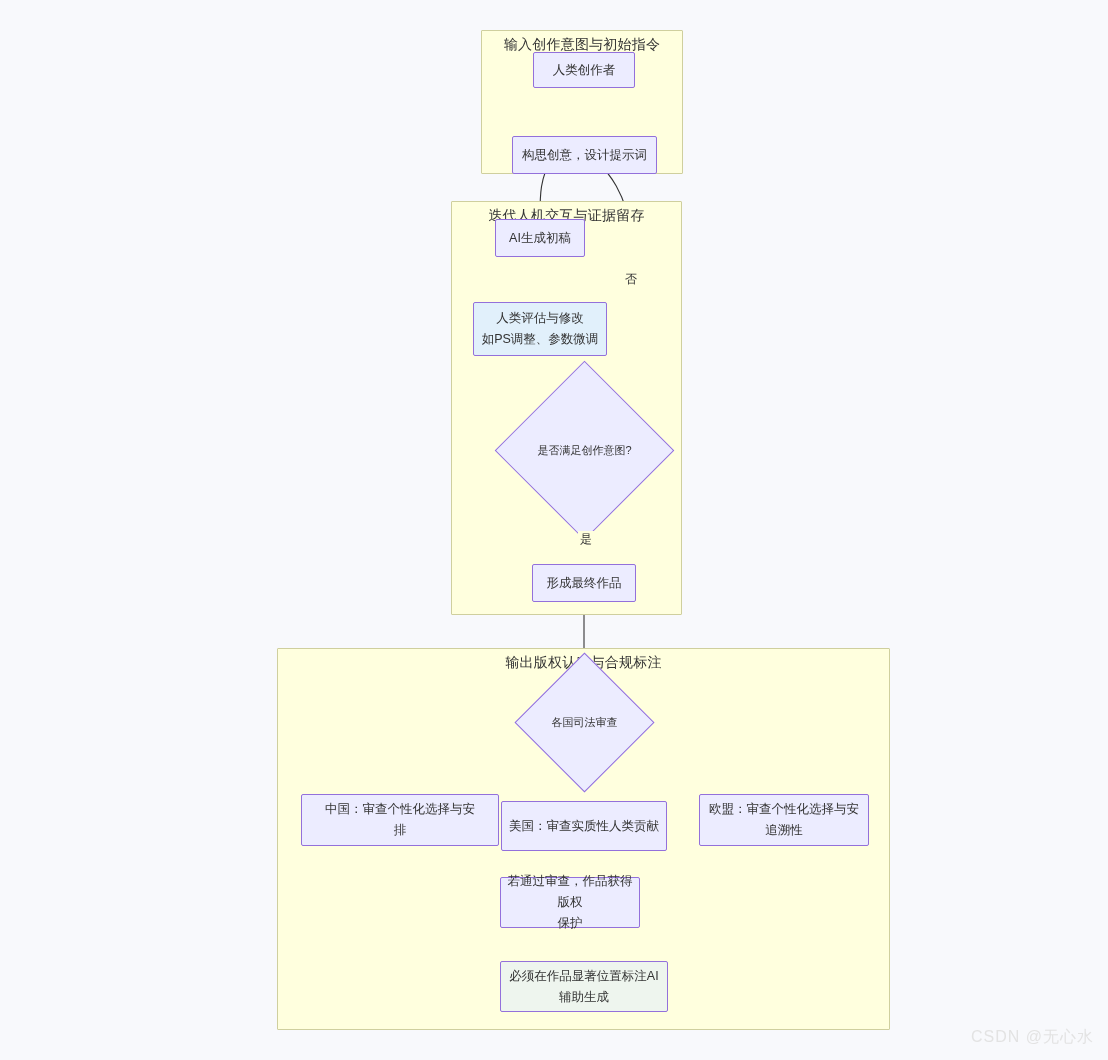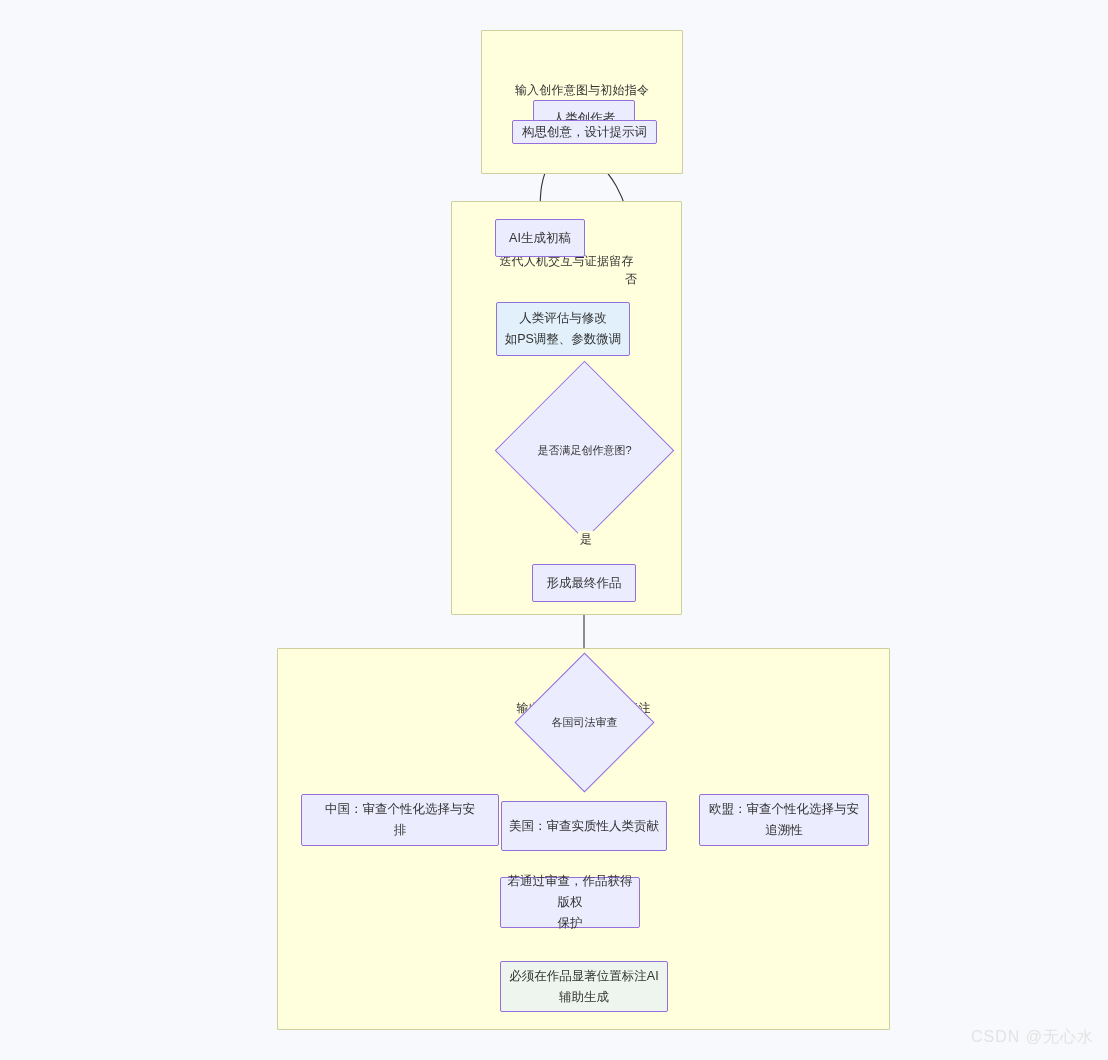--- a/index.html
+++ b/index.html
@@ -24,25 +24,24 @@
     border: 1px solid #cfcf9e;
     box-sizing: border-box;
     border-radius: 1px;
   }
   .subgraph-title {
     position: absolute;
     left: 0;
     right: 0;
     top: 5px;
     text-align: center;
-    font-size: 12px;
+    font-size: 14px;
     color: #333333;
     letter-spacing: 0.2px;
     white-space: nowrap;
-    margin-top: 46px;
   }
   
   .node {
     position: absolute;
     box-sizing: border-box;
     display: flex;
     align-items: center;
     justify-content: center;
     text-align: center;
     font-size: 12.5px;
@@ -158,27 +157,27 @@
   </div>
 
   <div class="subgraph" style="left:451px; top:201px; width:231px; height:414px;">
     <div class="subgraph-title">迭代人机交互与证据留存</div>
   </div>
 
   <div class="subgraph" style="left:277px; top:648px; width:613px; height:382px;">
     <div class="subgraph-title">输出版权认定与合规标注</div>
   </div>
 
-  <div class="node" style="left:533px; top:52px; width:102px; height:36px;margin-top:48px;">人类创作者</div>
-
-  <div class="node" style="left:512px; top:120px; width:145px; height:24px;">构思创意，设计提示词</div>
+  <div class="node" style="left:533px; top:52px; width:102px; height:36px;">人类创作者</div>
+
+  <div class="node" style="left:512px; top:136px; width:145px; height:38px;">构思创意，设计提示词</div>
 
   <div class="node" style="left:495px; top:219px; width:90px; height:38px;">AI生成初稿</div>
 
-  <div class="node blue" style="left:496px; top:302px; width:134px; height:54px;">人类评估与修改
+  <div class="node blue" style="left:473px; top:302px; width:134px; height:54px;">人类评估与修改
 如PS调整、参数微调</div>
 
   <div class="diamond" style="left:521px; top:387px; width:127px; height:127px;">
     <div class="dshape"></div>
     <div class="dlabel">是否满足创作意图?</div>
   </div>
 
   <div class="node" style="left:532px; top:564px; width:104px; height:38px;">形成最终作品</div>
 
   <div class="diamond" style="left:535px; top:673px; width:99px; height:99px;">

